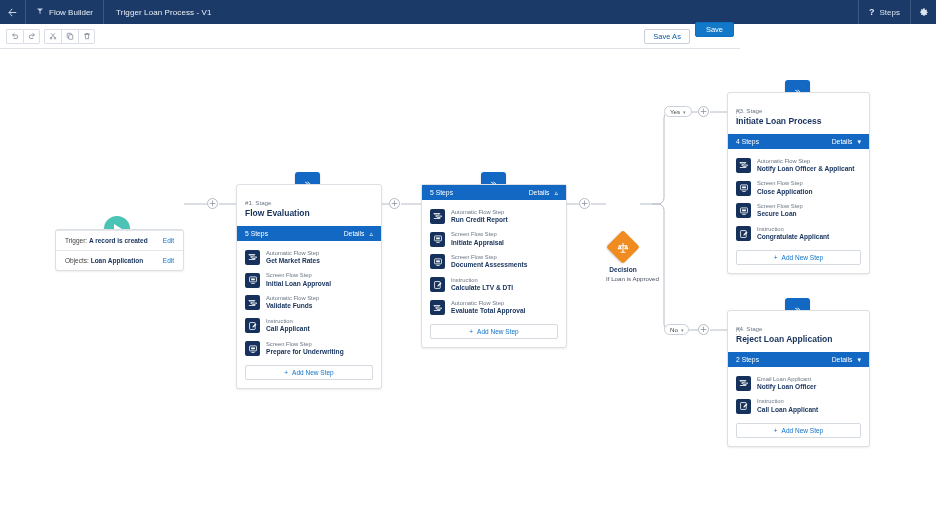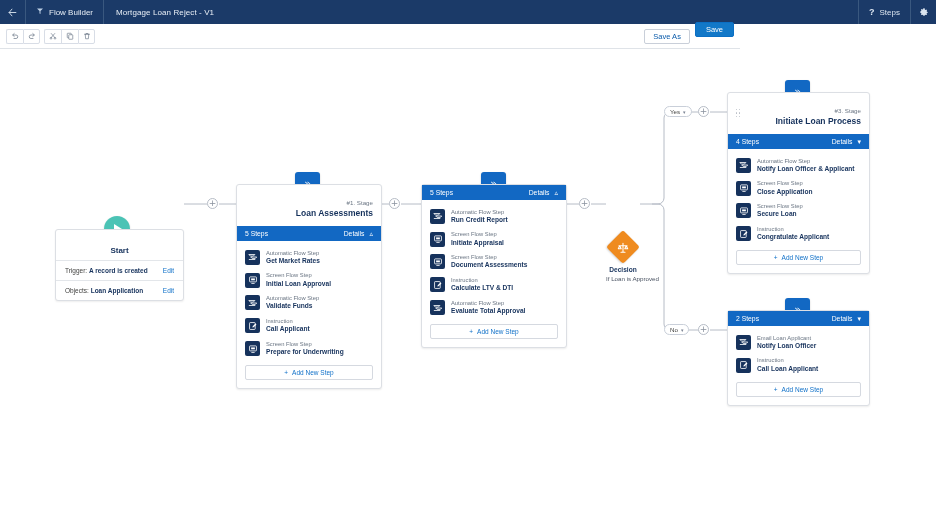--- a/index.html
+++ b/index.html
@@ -98,21 +98,21 @@
   .stage-card {
     position: absolute; background: #fff; border: 1px solid #dcdfe4; border-radius: 3px;
     box-shadow: 0 1px 2px rgba(0,0,0,.08);
   }
   .stage-badge {
     position: absolute; width: 25px; height: 23px; border-radius: 3px; background: #1268c3;
     display: flex; align-items: center; justify-content: center;
     box-shadow: 0 1px 2px rgba(0,0,0,.2);
     color: #fff; font-size: 11px; line-height: 1; font-family: "DejaVu Sans", sans-serif;
   }
-  .stage-head { padding: 14px 8px 8px; text-align: right; position: relative; }
+  .stage-head { padding: 14px 8px 8px; text-align: left; position: relative; }
   .stage-num { font-size: 6.2px; color: #6b7684; margin-bottom: 2px; }
   .stage-name { font-size: 8.5px; font-weight: bold; color: #16325c; }
   .drag-dots {
     position: absolute; left: 8px; top: 16px; width: 5px; height: 9px;
     display: grid; grid-template-columns: 1fr 1fr; grid-template-rows: repeat(3, 1fr);
     gap: 1px;
   }
   .drag-dots i { background: #b9bec6; width: 1.4px; height: 1.4px; border-radius: 50%; display: block; }
   .stage-bar {
     height: 15px; background: #1268c3; color: #fff; display: flex; align-items: center;
@@ -167,21 +167,21 @@
         </svg>
     </div>
     <div class="tb-app">
       <span class="glyph">
         <svg width="8" height="8" viewBox="0 0 16 16">
             <path d="M2 3h12l-5 5v6l-2-1V8z" fill="#cfe0f2"></path>
           </svg>
       </span>
       <span>Flow Builder</span>
     </div>
-    <div class="tb-title">Mortgage Loan Reject - V1</div>
+    <div class="tb-title">Trigger Loan Process - V1</div>
     <div class="tb-spacer"></div>
     <div class="tb-help">
       <span class="qmark">?</span>
       <span>Steps</span>
     </div>
     <div class="tb-gear">
       <svg width="10" height="10" viewBox="0 0 16 16">
         <path d="M8 5.3a2.7 2.7 0 100 5.4 2.7 2.7 0 000-5.4zm6 2.7l-1.4-.5a4.9 4.9 0 00-.4-1l.7-1.3-1.1-1.1-1.3.7a4.9 4.9 0 00-1-.4L9 2H7l-.5 1.4a4.9 4.9 0 00-1 .4L4.2 3.1 3.1 4.2l.7 1.3a4.9 4.9 0 00-.4 1L2 7v2l1.4.5c.1.35.24.68.4 1l-.7 1.3 1.1 1.1 1.3-.7c.32.16.65.3 1 .4L7 14h2l.5-1.4c.35-.1.68-.24 1-.4l1.3.7 1.1-1.1-.7-1.3c.16-.32.3-.65.4-1L14 9z" fill="#dbe5f0"></path>
       </svg>
     </div>
@@ -251,23 +251,20 @@
 
         <line x1="688" y1="281" x2="698" y2="281"></line>
         <line x1="710" y1="281" x2="727" y2="281"></line>
       </g>
     </svg>
 
     <div class="start-circle">
       <span class="tri"></span>
     </div>
     <div class="start-card">
-      <div class="start-head">
-        <span class="lbl">Start</span>
-      </div>
       <div class="start-divider"></div>
       <div class="start-row">
         <span class="txt">Trigger: <b>A record is created</b></span>
         <span class="edit">Edit</span>
       </div>
       <div class="start-divider"></div>
       <div class="start-row">
         <span class="txt">Objects: <b>Loan Application</b></span>
         <span class="edit">Edit</span>
       </div>
@@ -278,21 +275,21 @@
     <div class="plus" style="left:579px; top:149px;">+</div>
     <div class="plus" style="left:698px; top:57px;">+</div>
     <div class="plus" style="left:698px; top:275px;">+</div>
 
     <div class="stage-badge" style="left:295px; top:123px;">
       <span>»</span>
     </div>
     <div class="stage-card" style="left:236px; top:135px; width:146px;">
       <div class="stage-head">
         <div class="stage-num">#1. Stage</div>
-        <div class="stage-name">Loan Assessments</div>
+        <div class="stage-name">Flow Evaluation</div>
       </div>
       <div class="stage-bar">
         <span class="steps">5 Steps</span>
         <span class="details">Details</span>
         <span class="chev">▵</span>
       </div>
       <div class="stage-body">
         <div class="step-row">
           <span class="step-icon">
               <svg width="10" height="10" viewBox="0 0 16 16">
@@ -533,20 +530,32 @@
           <span>+</span>
           <span>Add New Step</span>
         </div>
       </div>
     </div>
 
     <div class="stage-badge" style="left:785px; top:249px;">
       <span>»</span>
     </div>
     <div class="stage-card" style="left:727px; top:261px; width:143px;">
+      <div class="stage-head">
+        <span class="drag-dots">
+            <i></i>
+            <i></i>
+            <i></i>
+            <i></i>
+            <i></i>
+            <i></i>
+          </span>
+        <div class="stage-num">#4. Stage</div>
+        <div class="stage-name">Reject Loan Application</div>
+      </div>
       <div class="stage-bar">
         <span class="steps">2 Steps</span>
         <span class="details">Details</span>
         <span class="chev">▾</span>
       </div>
       <div class="stage-body">
         <div class="step-row">
           <span class="step-icon">
               <svg width="10" height="10" viewBox="0 0 16 16">
                 <path d="M2 4h9l-2.5 2.5H4.5zM5 8h9l-2.5 2.5H7.5zM2 12h9" stroke="#fff" stroke-width="1.3" fill="none" stroke-linecap="round"></path>

